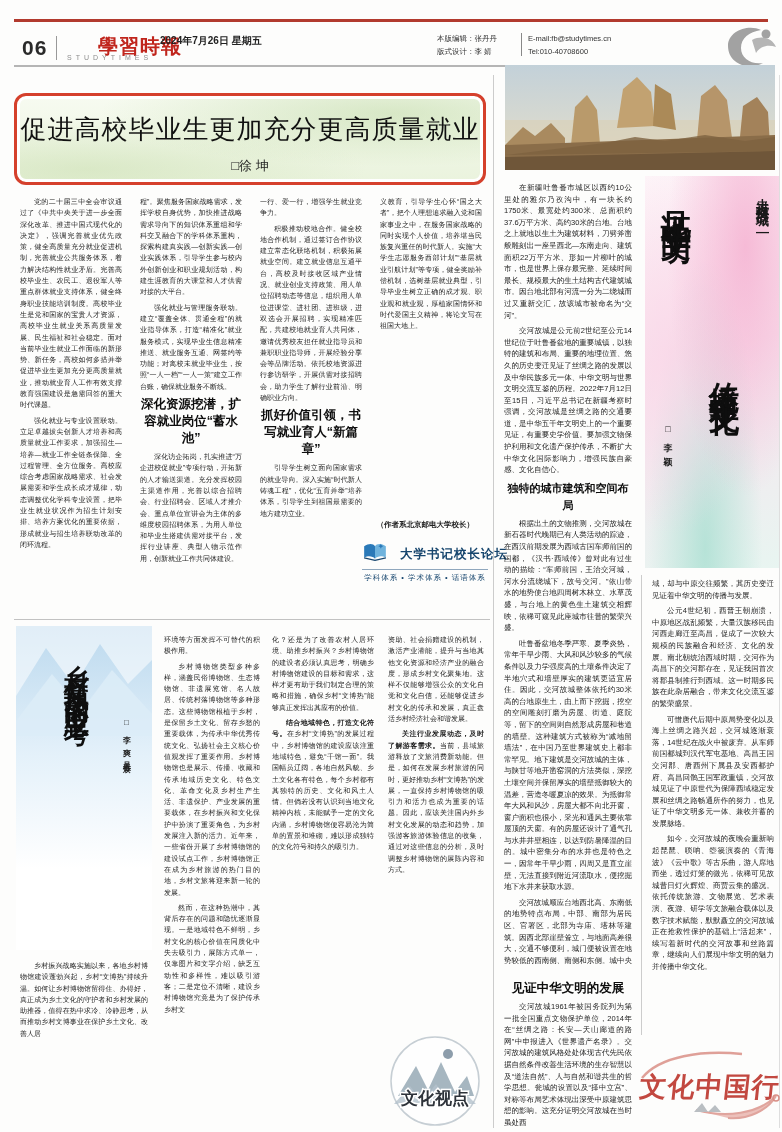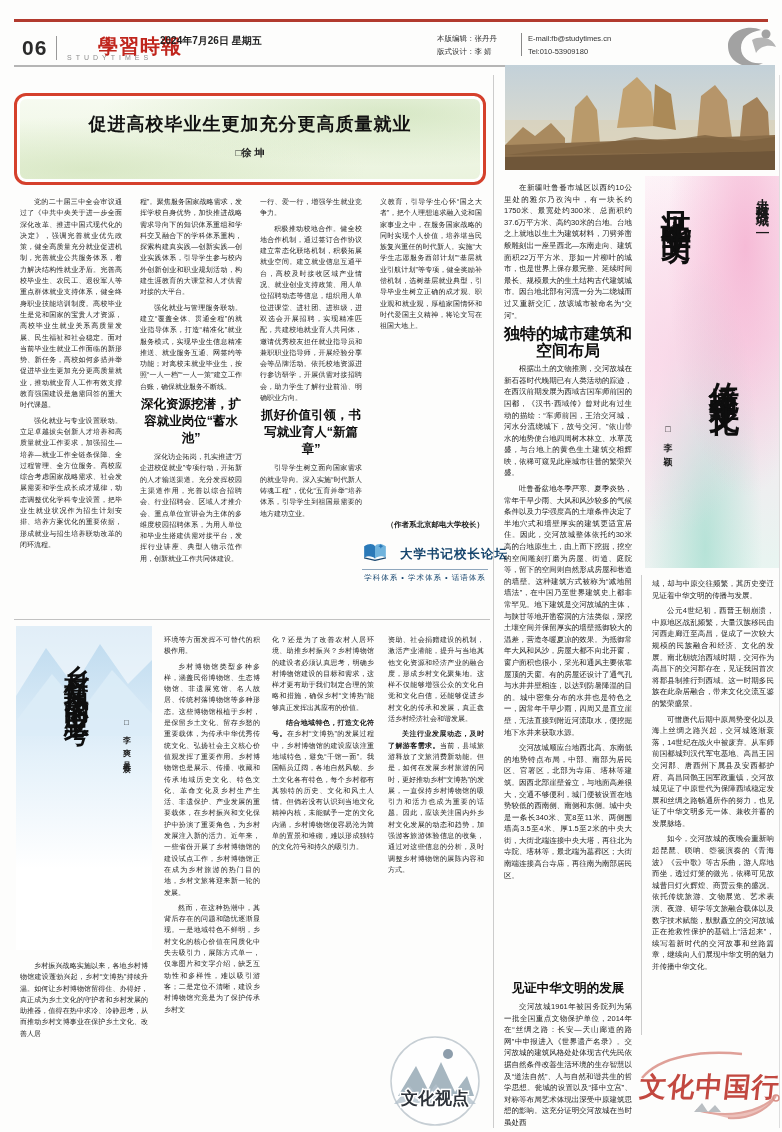--- a/index.html
+++ b/index.html
@@ -16,23 +16,23 @@
   .date-line{font-size:10px;font-weight:bold;color:#222;}
   .ed-small{font-size:7.5px;color:#333;line-height:11px;white-space:nowrap;text-align:right;}
   .section-title{font-size:27px;font-weight:900;color:#474747;letter-spacing:3px;font-family:"Liberation Sans",sans-serif;}
   
   .head-box{border:3px solid #d5402c;border-radius:12px;
       background:
         radial-gradient(ellipse at 80% 20%,rgba(180,210,150,.45),rgba(255,255,255,0) 55%),
         radial-gradient(ellipse at 15% 85%,rgba(190,215,160,.4),rgba(255,255,255,0) 50%),
         linear-gradient(180deg,#f7fbf1,#eaf3dd);
       box-shadow:inset 0 0 0 3px #ffffff;}
-  .headline{font-size:18px;font-weight:700;color:#111;text-align:center;letter-spacing:1px;
+  .headline{font-size:26px;font-weight:400;color:#111;text-align:center;letter-spacing:1px;
       font-family:"Liberation Serif","DejaVu Serif",serif;white-space:nowrap;}
-  .byline-c{font-size:10px;color:#222;text-align:center;font-weight:bold;}
+  .byline-c{font-size:13px;color:#222;text-align:center;font-weight:normal;}
   
   .col{font-size:7px;line-height:11.3px;text-align:justify;color:#1d1d1d;overflow:hidden;}
   .col p{margin:4px;text-indent:2em;}
   .col .lead{font-weight:bold;}
   .subhead{font-weight:900;text-align:center;font-size:12.5px;line-height:17px;margin:9px 0 7px;text-indent:0 !important;color:#0d0d0d;}
   .rcol{font-size:7.5px;line-height:11.6px;}
   .author-line{font-size:7.5px;color:#222;text-align:right;font-weight:bold;}
   
   .forum{display:flex;align-items:center;justify-content:flex-start;gap:12px;}
   .forum-title{font-size:12.5px;font-weight:900;color:#17466e;letter-spacing:1px;white-space:nowrap;}
@@ -62,21 +62,21 @@
   <div class="abs pagenum" style="left:22px;top:36px;">06</div>
   <div class="abs rule-v" style="left:56px;top:36px;height:24px;background:#999;"></div>
   <div class="abs masthead" style="left:66px;top:33px;margin-left:32px;">學習時報</div>
   <div class="abs masthead-en" style="left:67px;top:54px;">STUDYTIMES</div>
   <div class="abs date-line" style="left:160px;top:34px;">2024年7月26日 星期五</div>
 
   <div class="abs ed-small" style="left:437px;top:33px;">本版编辑：张丹丹</div>
   <div class="abs ed-small" style="left:437px;top:46px;">版式设计：李  婧</div>
   <div class="abs rule-v" style="left:521px;top:33px;height:23px;background:#888;"></div>
   <div class="abs ed-small" style="left:528px;top:33px;">E-mail:fb@studytimes.cn</div>
-  <div class="abs ed-small" style="left:528px;top:46px;">Tel:010-53909180</div>
+  <div class="abs ed-small" style="left:528px;top:46px;">Tel:010-40708600</div>
 
   <div class="abs" style="left:716px;top:22px;">
     <svg width="62" height="46" viewBox="0 0 62 46">
       <path d="M12,24 C12,9 32,2 45,8 C33,10 25,16 25,26 C25,36 35,43 47,41 C33,49 12,42 12,24 Z" fill="#a2a2a2"></path>
       <circle cx="50" cy="12" r="4.5" fill="#a2a2a2"></circle>
       <path d="M36,18 C46,13 56,16 60,25 C52,22 44,24 40,31 Z" fill="#b5b5b5"></path>
     </svg>
   </div>
   <div class="abs rule-h" style="left:14px;top:65px;width:754px;height:2px;background:#b5b5b5;"></div>
 
@@ -102,21 +102,21 @@
   </div>
   <div class="abs col" style="left:136px;top:192px;width:110px;height:420px;">
     <p style="text-indent:0;">程”。聚焦服务国家战略需求，发挥学校自身优势，加快推进战略需求导向下的知识体系重组和学科交叉融合下的学科体系重构，探索构建真实践—创新实践—创业实践体系，引导学生参与校内外创新创业和职业规划活动，构建生涯教育的大课堂和人才供需对接的大平台。</p>
     <p>强化就业与管理服务联动。建立“覆盖全体、贯通全程”的就业指导体系，打造“精准化”就业服务模式，实现毕业生信息精准推送、就业服务互通、网签约等功能；对离校未就业毕业生，按照“一人一档”“一人一策”建立工作台账，确保就业服务不断线。</p>
     <p class="subhead">深化资源挖潜，扩容就业岗位“蓄水池”</p>
     <p>深化访企拓岗，扎实推进“万企进校促就业”专项行动，开拓新的人才输送渠道。充分发挥校园主渠道作用，完善以综合招聘会、行业招聘会、区域人才推介会、重点单位宣讲会为主体的多维度校园招聘体系，为用人单位和毕业生搭建供需对接平台，发挥行业讲座、典型人物示范作用，创新就业工作共同体建设。</p>
   </div>
   <div class="abs col" style="left:376px;top:192px;width:110px;height:322px;">
     <p style="text-indent:0;">义教育，引导学生心怀“国之大者”，把个人理想追求融入党和国家事业之中，在服务国家战略的同时实现个人价值，培养堪当民族复兴重任的时代新人。实施“大学生志愿服务西部计划”“基层就业引航计划”等专项，健全奖励补偿机制，选树基层就业典型，引导毕业生树立正确的成才观、职业观和就业观，厚植家国情怀和时代爱国主义精神，将论文写在祖国大地上。</p>
   </div>
-  <div class="abs author-line" style="left:364px;top:520px;width:120px;">（作者系北京邮电大学校长）</div>
+  <div class="abs author-line" style="left:354px;top:520px;width:120px;">（作者系北京邮电大学校长）</div>
 
   <div class="abs" style="left:362px;top:542px;width:126px;">
     <div class="forum">
       <span>
         <svg width="26" height="20" viewBox="0 0 30 24">
           <path d="M2,5 C8,1 13,2 15,5 L15,20 C12,17 7,16 2,19 Z" fill="#2a79b8"></path>
           <path d="M28,5 C22,1 17,2 15,5 L15,20 C18,17 23,16 28,19 Z" fill="#6fb3dd"></path>
           <path d="M2,19 L15,22 L28,19" stroke="#17466e" stroke-width="1.5" fill="none"></path>
           <path d="M22,2 l1,2 2,1 -2,1 -1,2 -1,-2 -2,-1 2,-1 Z" fill="#2a79b8"></path>
         </svg>
@@ -185,21 +185,22 @@
 
   <div class="abs art-right" style="left:645px;top:176px;width:134px;height:392px;">
     <div class="vtext kicker abs" style="right:8px;top:12px;height:200px;">走进交河故城——</div>
     <div class="vtext vtitle abs" style="left:10px;top:10px;height:230px;">见证中华文明</div>
     <div class="vtext vtitle abs" style="left:58px;top:182px;height:210px;">传播中华文化</div>
     <div class="vtext vbyline abs" style="left:16px;top:248px;height:120px;">□李  颖</div>
   </div>
 
   <div class="abs col rcol" style="left:500px;top:178px;width:136px;height:786px;">
     <p>在新疆吐鲁番市城区以西约10公里处的雅尔乃孜沟中，有一块长约1750米、最宽处约300米、总面积约37.6万平方米、高约30米的台地。台地之上就地以生土为建筑材料，刀劈斧凿般雕刻出一座呈西北—东南走向、建筑面积22万平方米、形如一片柳叶的城市，也是世界上保存最完整、延续时间最长、规模最大的生土结构古代建筑城市。因台地北部有河流一分为二绕城而过又重新交汇，故该城市被命名为“交河”。</p>
-    <p class="subhead" style="font-size:16px;">独特的城市建筑和空间布局</p>
+    <p>交河故城是公元前2世纪至公元14世纪位于吐鲁番盆地的重要城镇，以独特的建筑和布局、重要的地理位置、悠久的历史变迁见证了丝绸之路的发展以及中华民族多元一体、中华文明与世界文明交流互鉴的历程。2022年7月12日至15日，习近平总书记在新疆考察时强调，交河故城是丝绸之路的交通要道，是中华五千年文明史上的一个重要见证，有重要史学价值。要加强文物保护利用和文化遗产保护传承，不断扩大中华文化国际影响力，增强民族自豪感、文化自信心。</p>
+    <p class="subhead" style="font-size:11px;">独特的城市建筑和空间布局</p>
     <p>根据出土的文物推测，交河故城在新石器时代晚期已有人类活动的踪迹，在西汉前期发展为西域古国车师前国的国都，《汉书·西域传》曾对此有过生动的描绘：“车师前国，王治交河城，河水分流绕城下，故号交河。”依山带水的地势使台地四周树木林立、水草茂盛，与台地上的黄色生土建筑交相辉映，依稀可窥见此座城市往昔的繁荣兴盛。</p>
     <p>吐鲁番盆地冬季严寒、夏季炎热，常年干旱少雨、大风和风沙较多的气候条件以及力学强度高的土壤条件决定了半地穴式和墙壁厚实的建筑更适宜居住。因此，交河故城整体依托约30米高的台地原生土，由上而下挖掘，挖空的空间雕刻打磨为房屋、街道、庭院等，留下的空间则自然形成房屋和巷道的墙壁。这种建筑方式被称为“减地留墙法”，在中国乃至世界建筑史上都非常罕见。地下建筑是交河故城的主体，与陕甘等地开凿窑洞的方法类似，深挖土壤空间并保留厚实的墙壁抵御较大的温差，营造冬暖夏凉的效果。为抵御常年大风和风沙，房屋大都不向北开窗，窗户面积也很小，采光和通风主要依靠屋顶的天窗。有的房屋还设计了通气孔与水井井壁相连，以达到防暑降温的目的。城中密集分布的水井也是特色之一，因常年干旱少雨，四周又是直立崖壁，无法直接到附近河流取水，便挖掘地下水井来获取水源。</p>
     <p>交河故城顺应台地西北高、东南低的地势特点布局，中部、南部为居民区、官署区，北部为寺庙、塔林等建筑。因西北部崖壁耸立，与地面高差很大，交通不够便利，城门便被设置在地势较低的西南侧、南侧和东侧。城中央是一条长340米、宽8至11米、两侧围墙高3.5至4米、厚1.5至2米的中央大街，大街北端连接中央大塔，再往北为寺院、塔林等，最北端为墓葬区；大街南端连接高台寺庙，再往南为南部居民区。</p>
   </div>
   <div class="abs col rcol" style="left:500px;top:968px;width:136px;height:160px;">
     <p class="subhead" style="font-size:12.5px;margin-top:12px;">见证中华文明的发展</p>
     <p>交河故城1961年被国务院列为第一批全国重点文物保护单位，2014年在“丝绸之路：长安—天山廊道的路网”中申报进入《世界遗产名录》。交河故城的建筑风格处处体现古代先民依据自然条件改善生活环境的生存智慧以及“道法自然”、人与自然和谐共生的哲学思想。瓮城的设置以及“择中立宫”、对称等布局艺术体现出深受中原建筑思想的影响。这充分证明交河故城在当时虽处西</p>
   </div>
 
   <div class="abs col rcol" style="left:648px;top:574px;width:130px;height:466px;">

